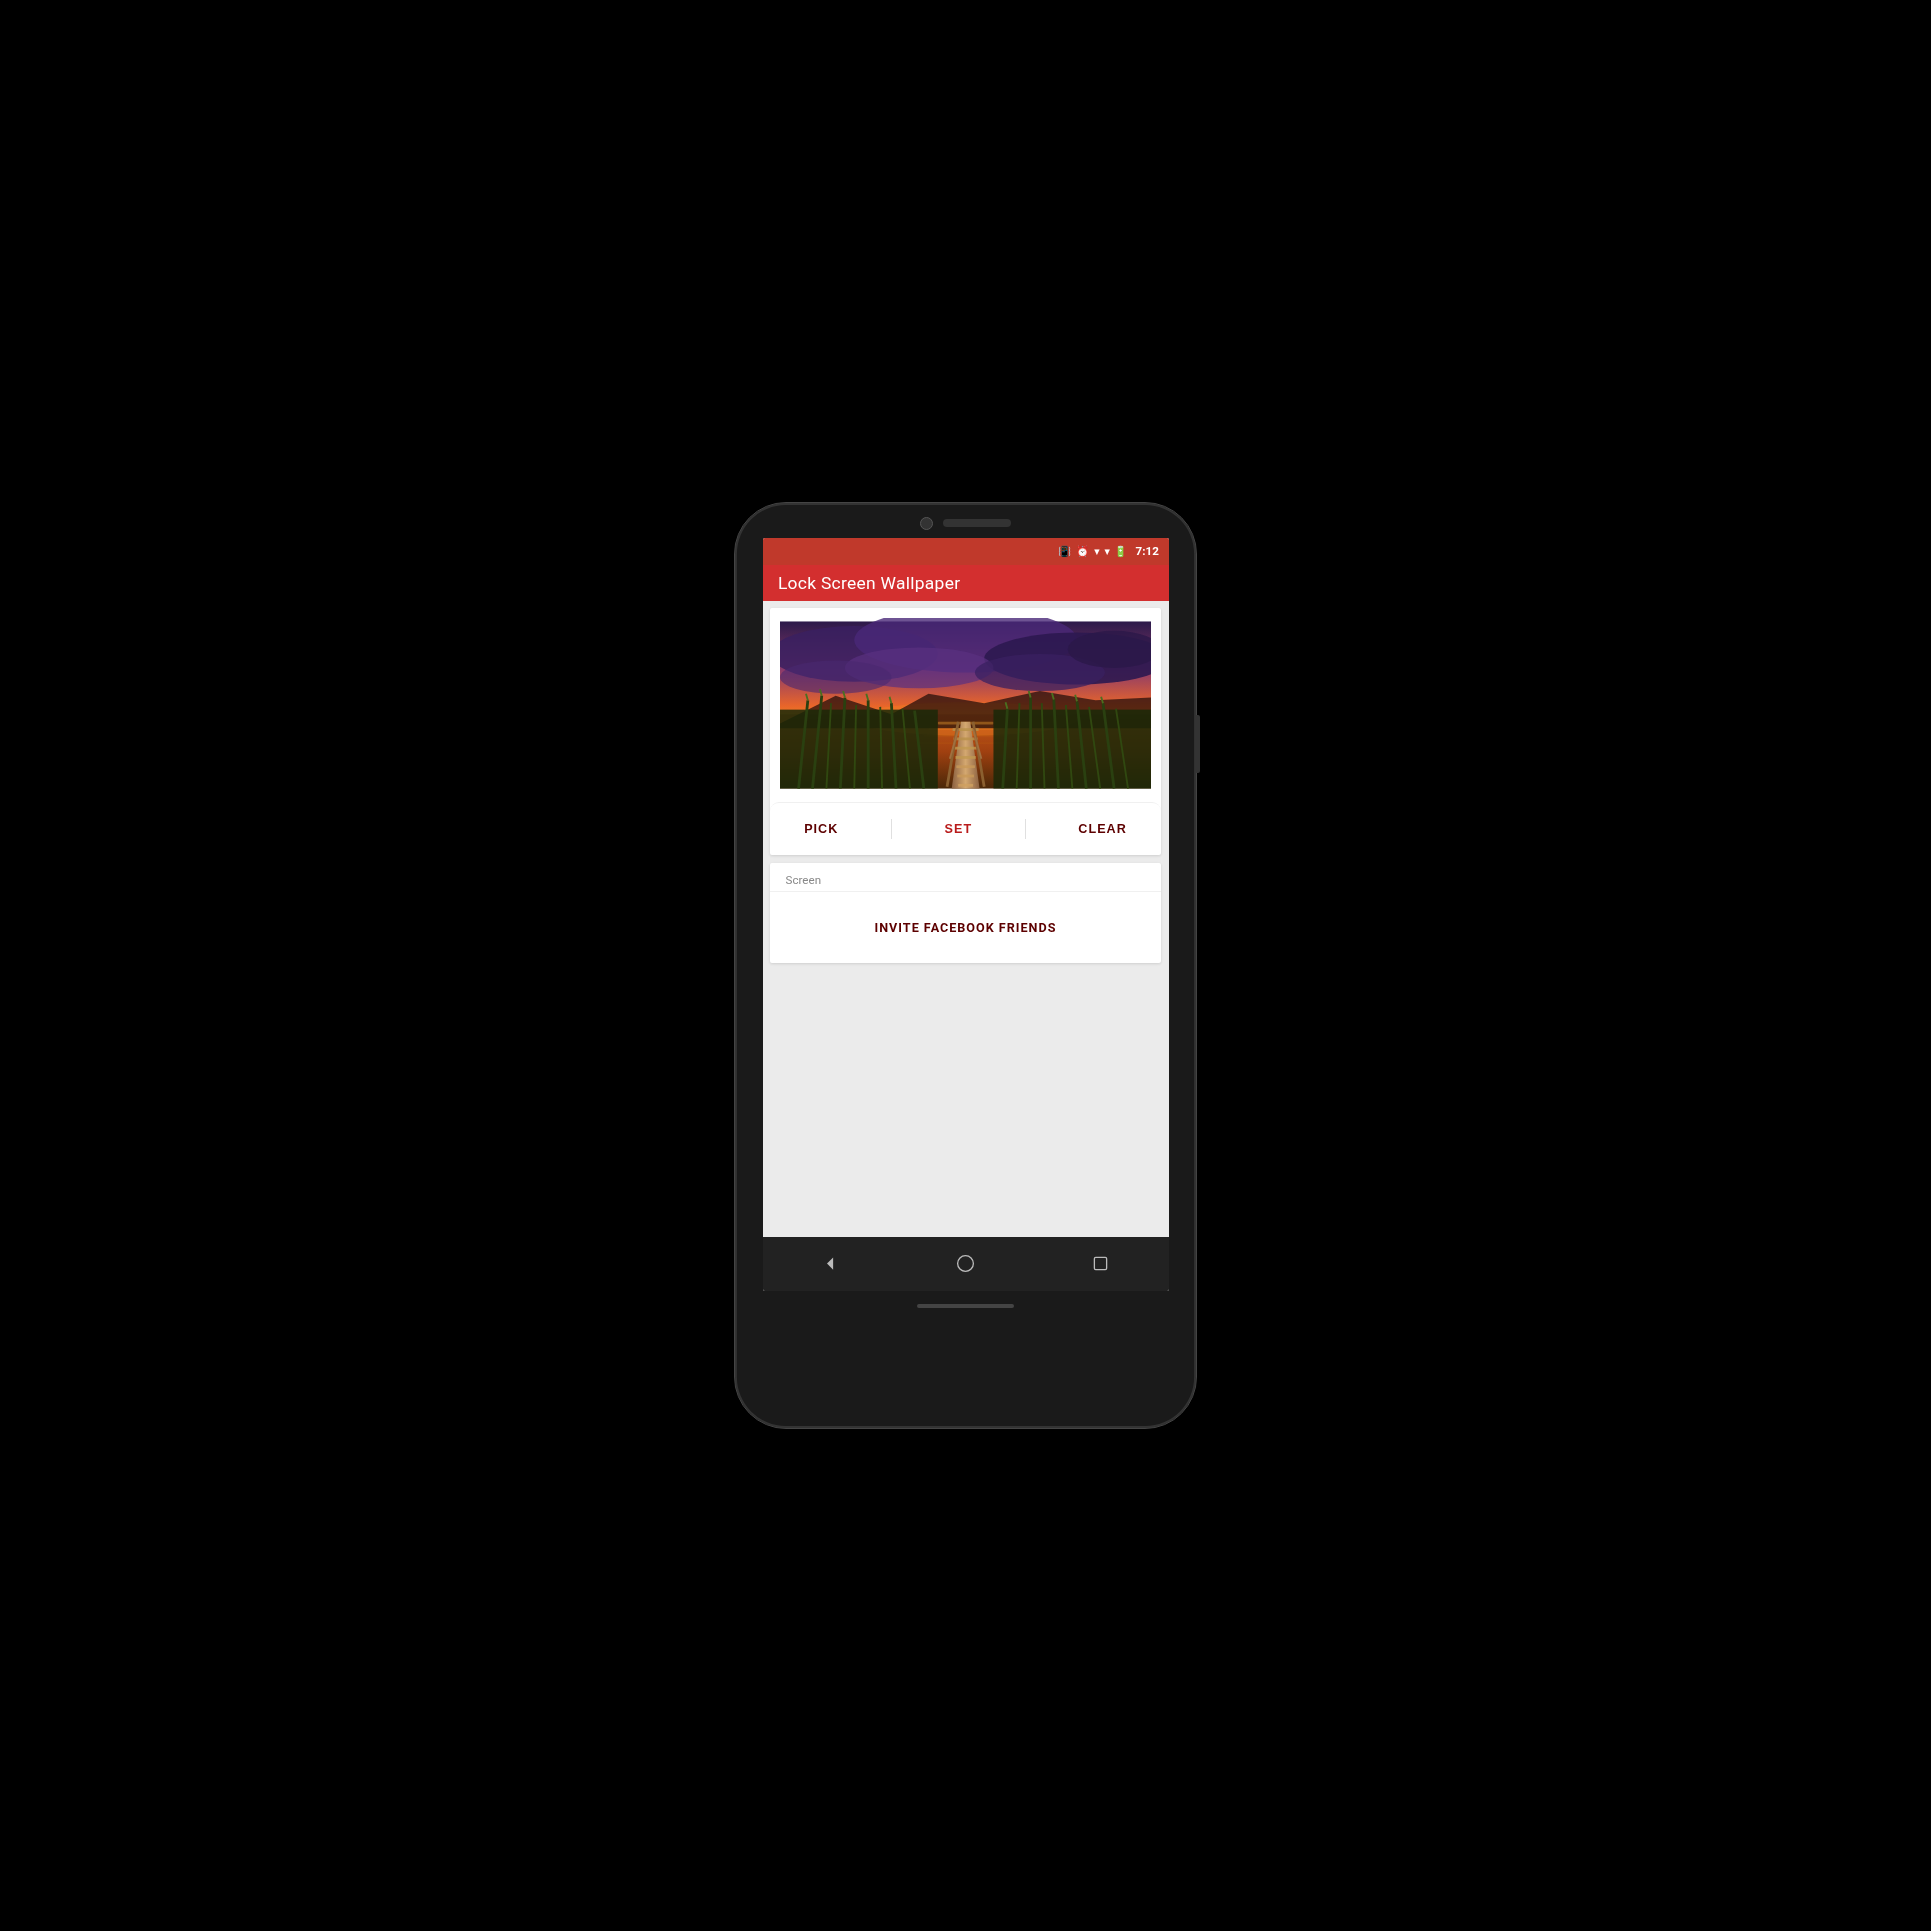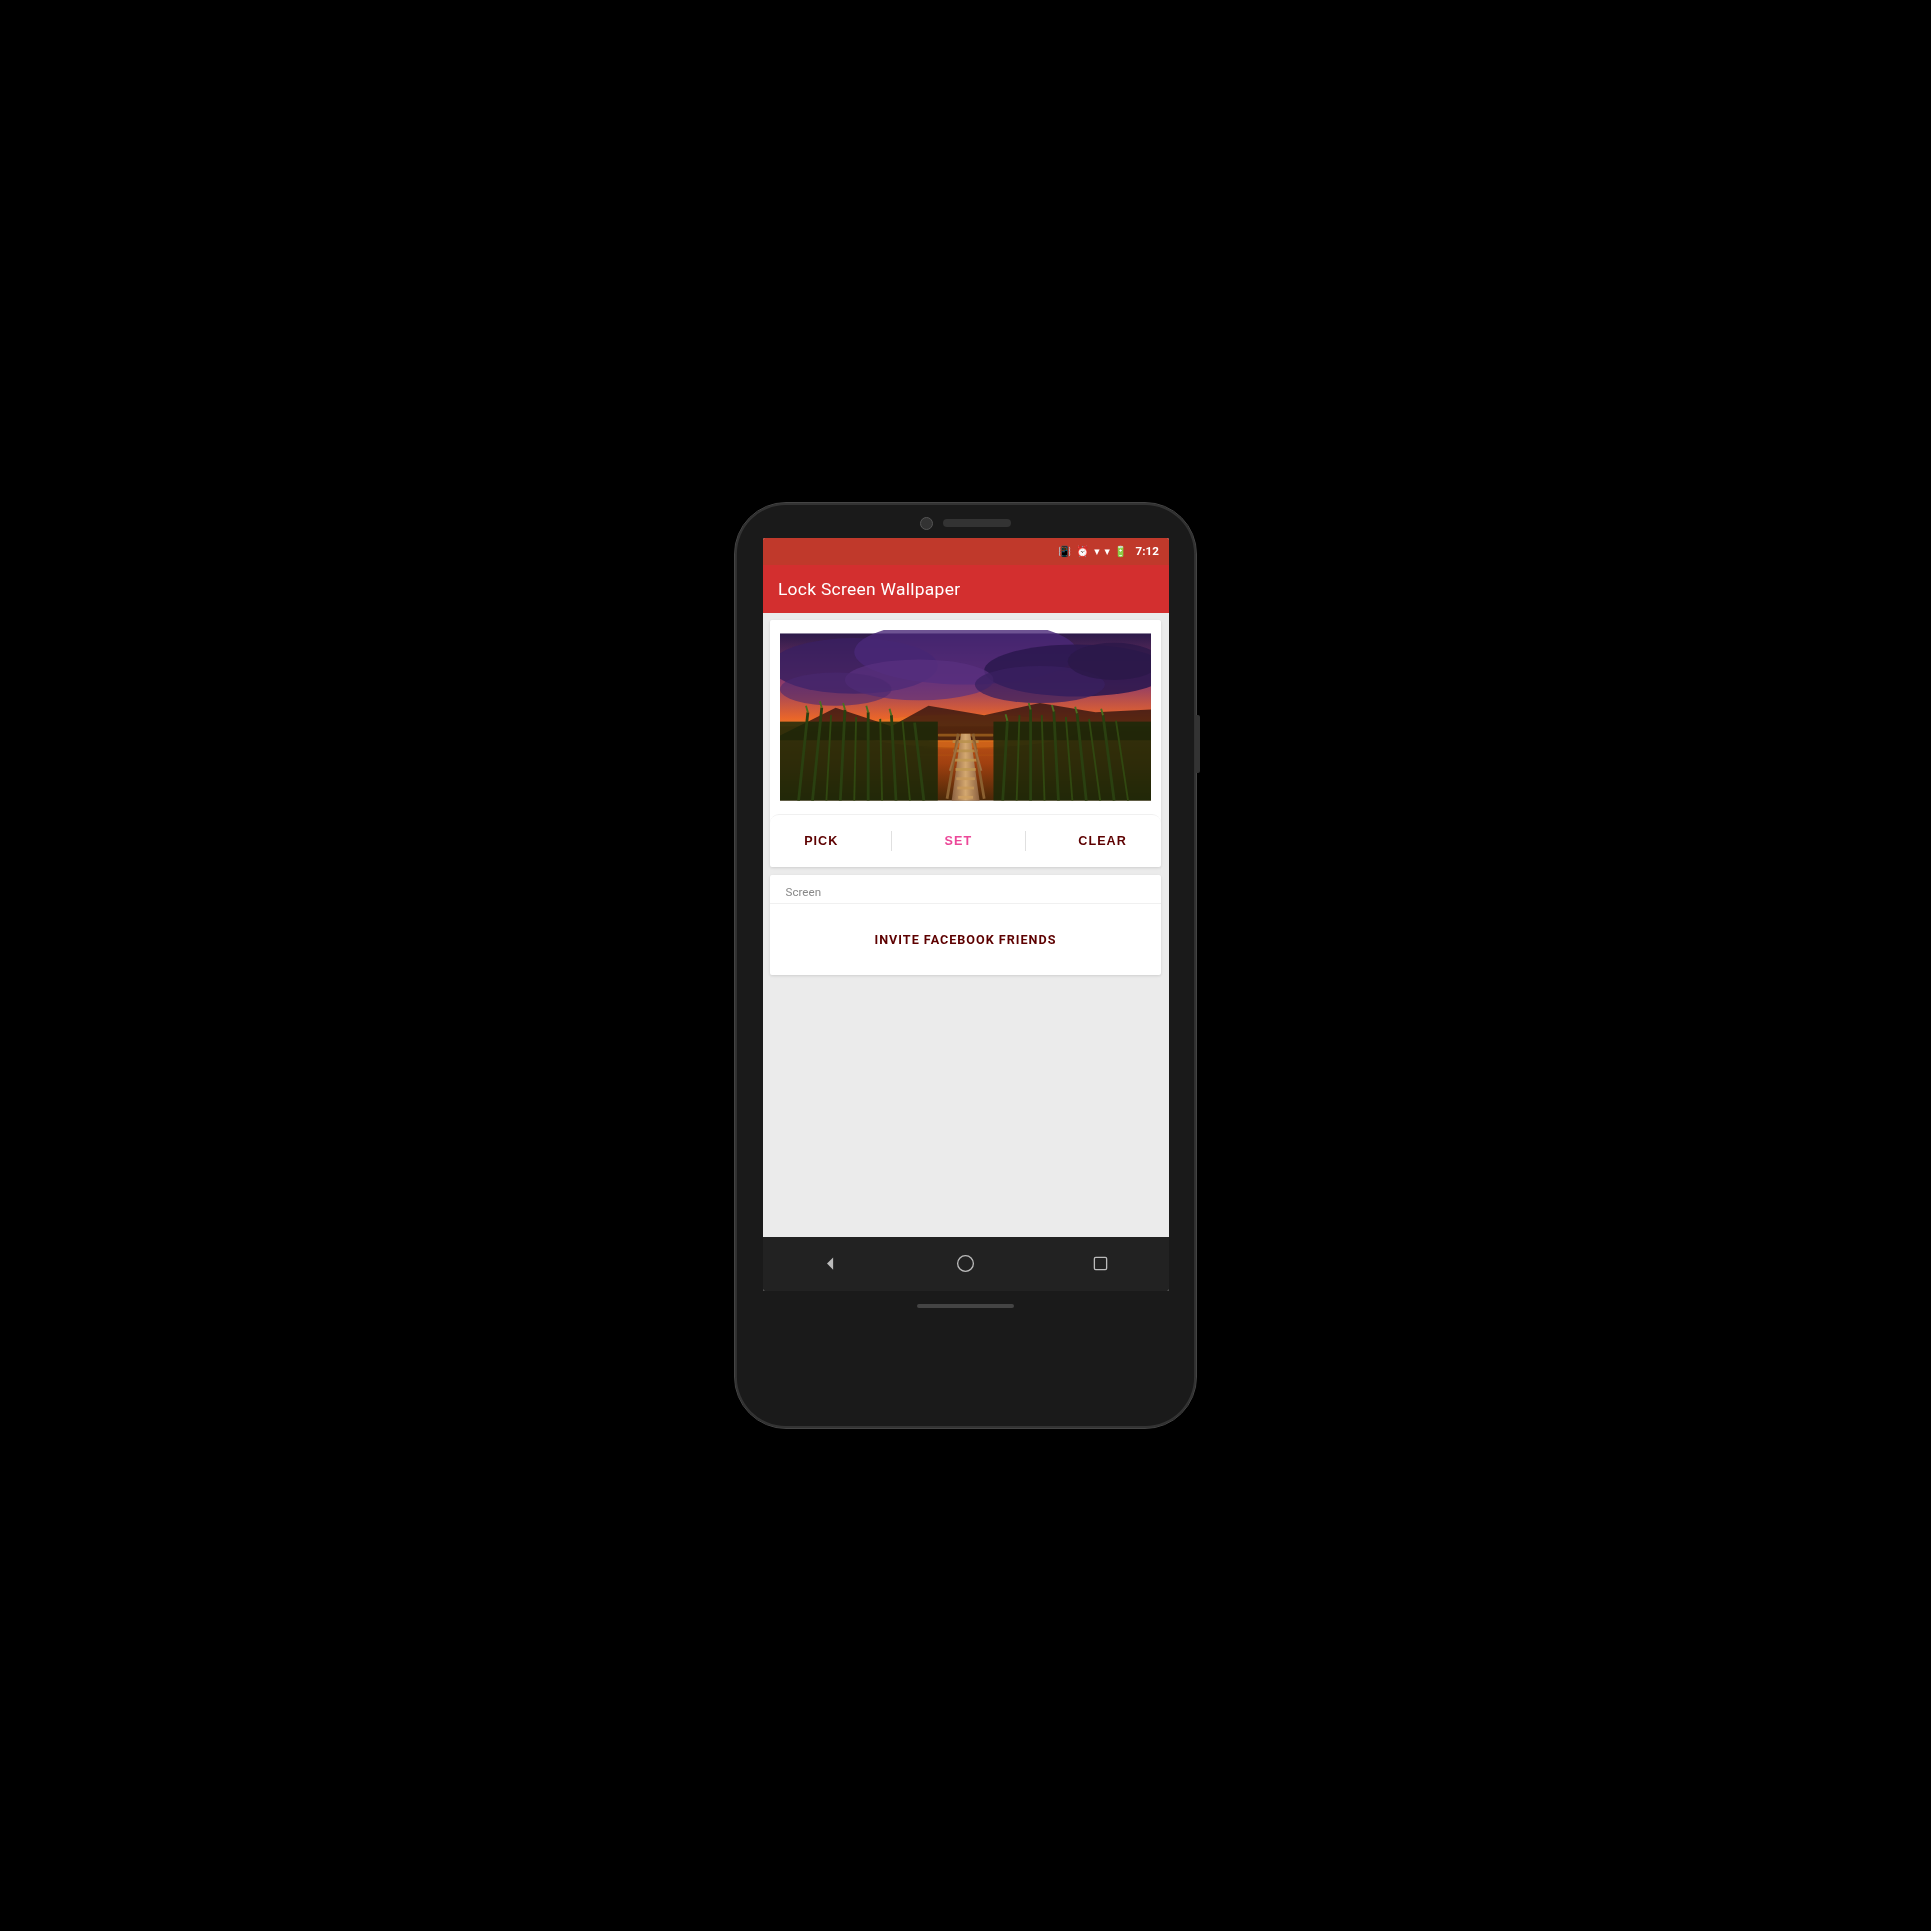--- a/index.html
+++ b/index.html
@@ -89,21 +89,21 @@
     .status-time {
       color: #fff;
       font-size: 11.6px;
       font-weight: bold;
       margin-left: 3px;
     }
 
     
     .app-bar {
       background: #d32f2f;
-      height: 48px;
+      height: 36px;
       display: flex;
       align-items: center;
       padding: 0 15.4px;
       flex-shrink: 0;
     }
 
     .app-title {
       color: #fff;
       font-size: 17.4px;
       font-weight: 400;
@@ -164,21 +164,21 @@
       color: #5d0000;
       font-size: 12.6px;
       font-weight: 700;
       letter-spacing: 1px;
       cursor: pointer;
       padding: 7.7px 15.4px;
       text-transform: uppercase;
     }
 
     .action-btn.disabled {
-      color: #ec4899;
+      color: #b91c1c;
     }
 
     .action-btn-divider {
       width: 1px;
       height: 19.3px;
       background: #e0e0e0;
     }
 
     
     .section-label {

